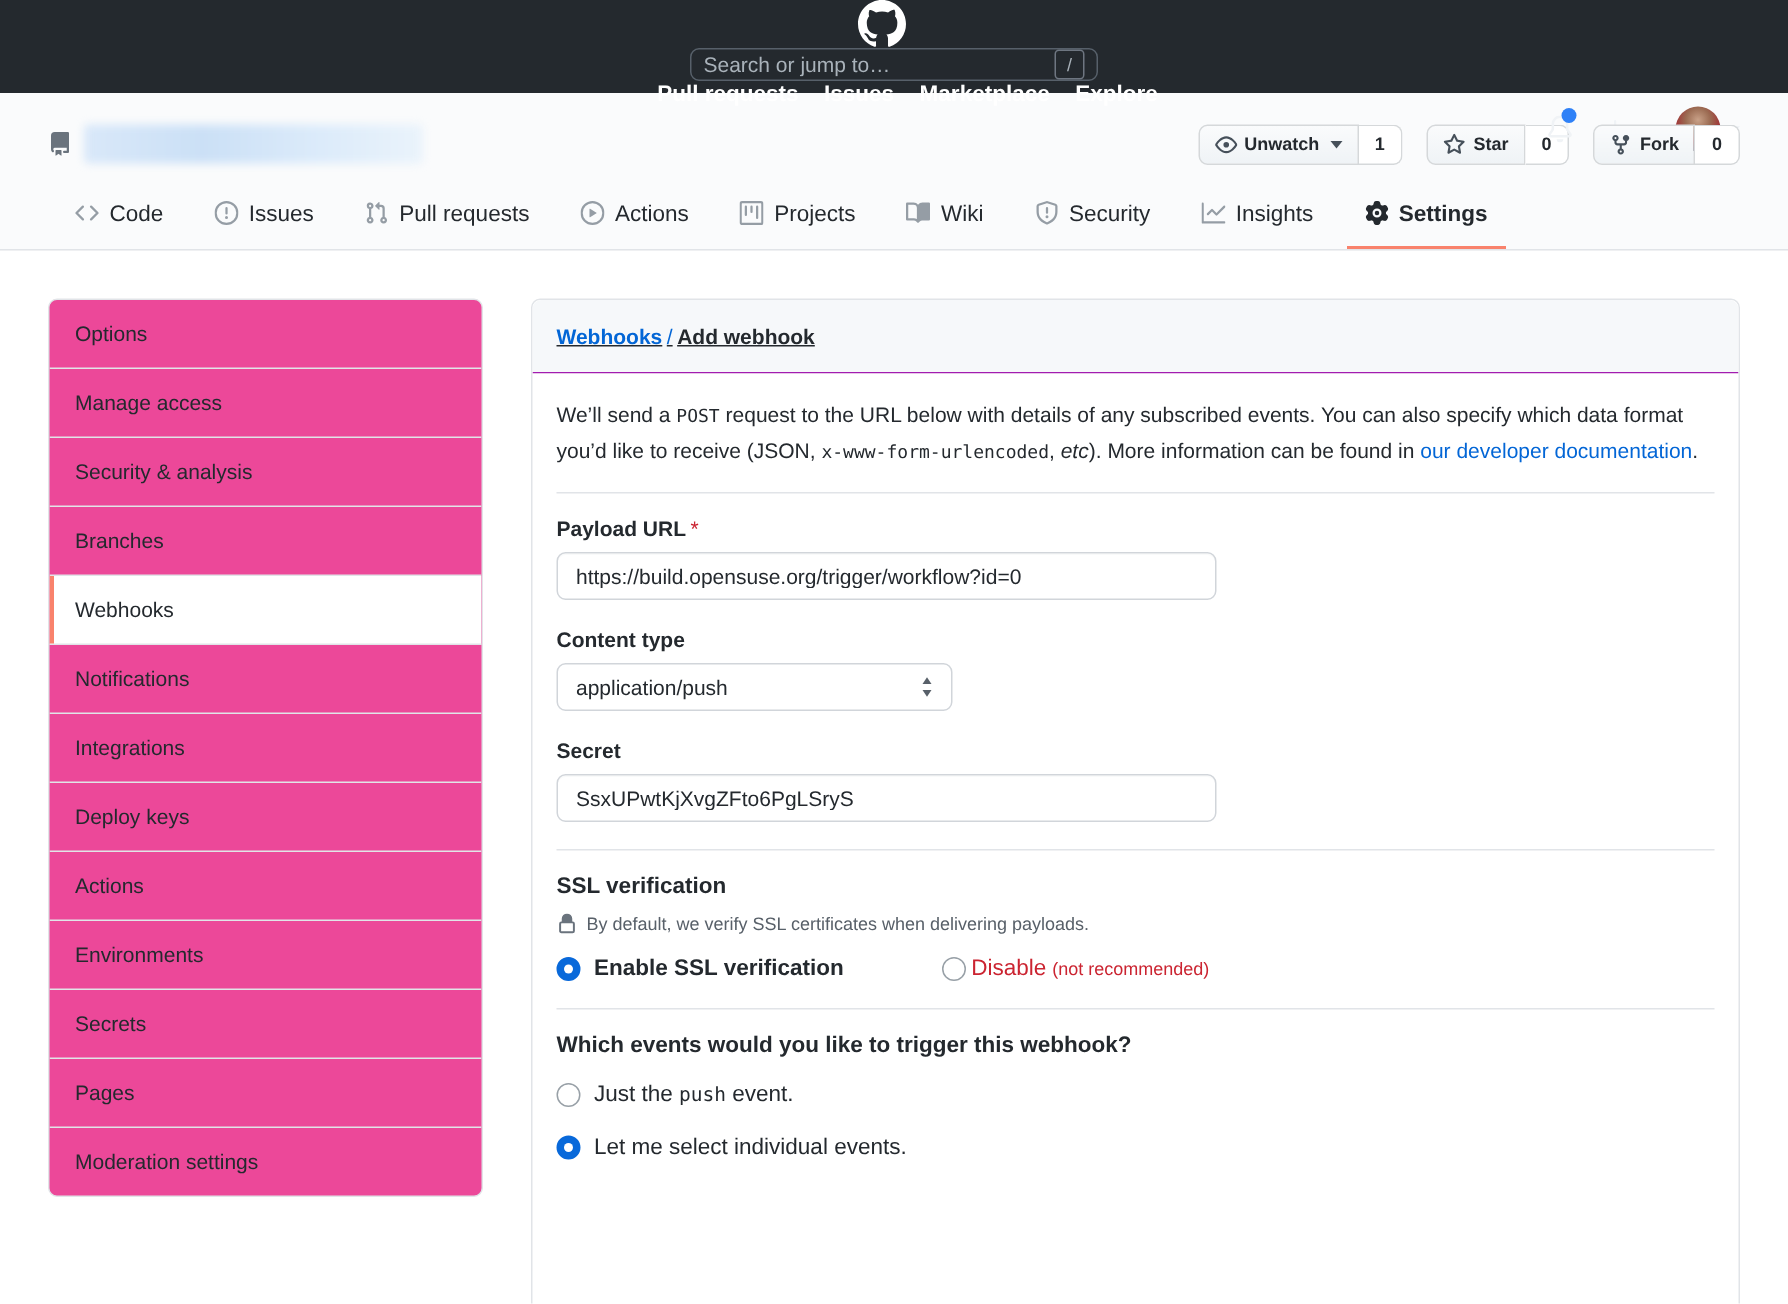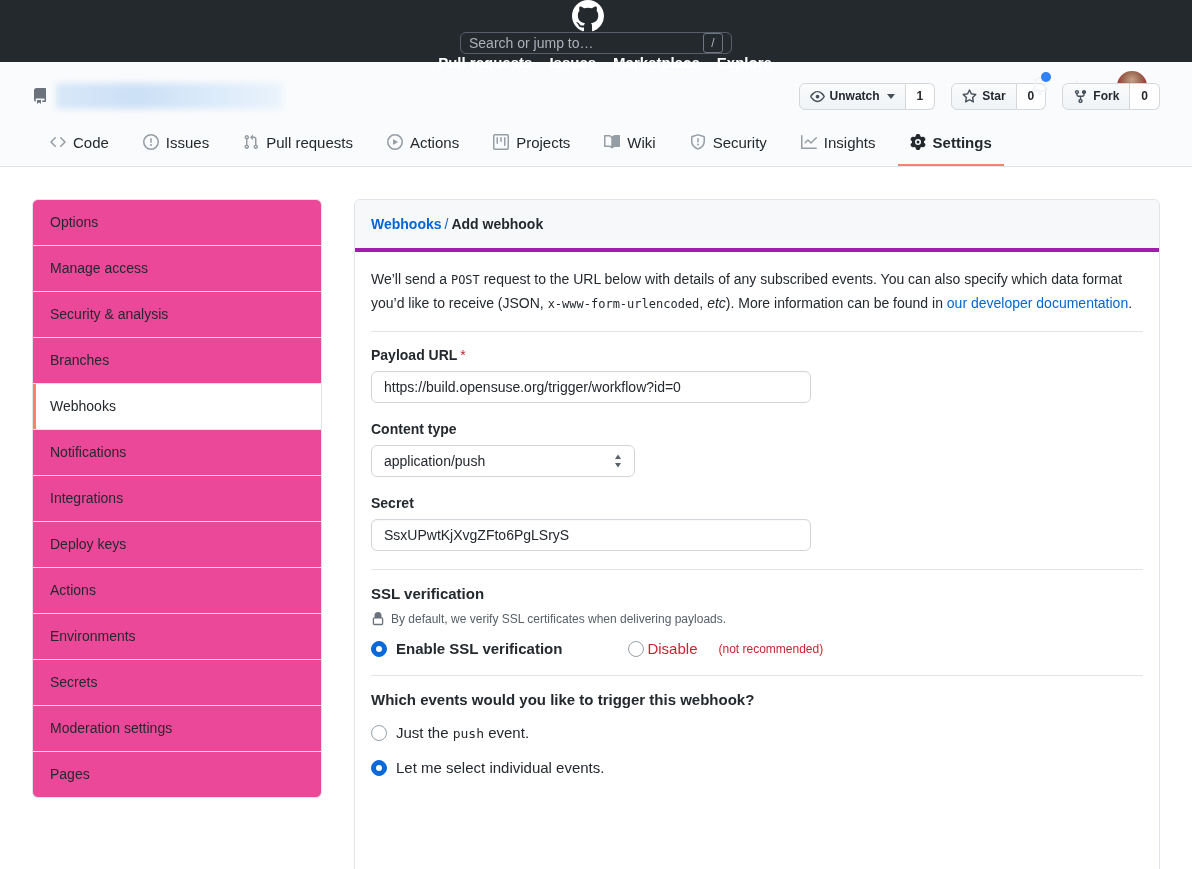--- a/index.html
+++ b/index.html
@@ -135,24 +135,24 @@
 
   
   .main-panel {
     flex: 1;
     border: 1px solid #e1e4e8; border-radius: 6px 6px 0 0;
     min-height: 700px;
     background: #fff;
   }
   .panel-header {
     background: #f6f8fa;
-    border-bottom: 4px solid #a21caf;
+    border-bottom: 1px solid #a21caf;
     border-radius: 6px 6px 0 0;
     padding: 16px;
-    font-size: 14px; font-weight: 700;
+    font-size: 14px; font-weight: 700; text-decoration: underline;
   }
   .panel-header .bc-link { color: #0366d6; cursor: pointer; text-decoration: none; }
   .panel-header .bc-sep { color: #0366d6; font-weight: 400; padding: 0 3px; }
   .panel-body { padding: 16px; }
 
   .intro { line-height: 23px; color: #24292e; }
   code, .mono { font-family: "DejaVu Sans Mono", monospace; font-size: 12px; }
   .intro .it { font-style: italic; }
   a.inline-link { color: #0366d6; text-decoration: none; cursor: pointer; }
 
@@ -188,21 +188,21 @@
     display: inline-flex; align-items: center; justify-content: center;
     flex: none; cursor: pointer;
   }
   .radio.checked { background: #0969da; border-color: #0969da; }
   .radio.checked::after {
     content: ""; width: 6px; height: 6px; border-radius: 50%; background: #fff;
   }
   .radio-label { margin-left: 9px; font-size: 15px; }
   .radio-label.bold { font-weight: 700; }
   .danger { color: #cb2431; }
-  .danger-note { font-size: 12px; margin-left: 21px; }
+  .danger-note { font-size: 12px; margin-left: 4px; }
   .opt-bold { font-weight: 700; }
   .ssl-disable { margin-left: 66px; display: flex; align-items: center; text-align: right; }
 </style>
 </head>
 <body>
 
 <div class="top-bar">
   <span class="gh-logo">
     <svg width="32" height="32" viewBox="0 0 16 16" fill="currentColor">
         <path d="M8 0C3.58 0 0 3.58 0 8c0 3.54 2.29 6.53 5.47 7.59.4.07.55-.17.55-.38 0-.19-.01-.82-.01-1.49-2.01.37-2.53-.49-2.69-.94-.09-.23-.48-.94-.82-1.13-.28-.15-.68-.52-.01-.53.63-.01 1.08.58 1.23.82.72 1.21 1.87.87 2.33.66.07-.52.28-.87.51-1.07-1.78-.2-3.64-.89-3.64-3.95 0-.87.31-1.59.82-2.15-.08-.2-.36-1.02.08-2.12 0 0 .67-.21 2.2.82.64-.18 1.32-.27 2-.27s1.36.09 2 .27c1.53-1.04 2.2-.82 2.2-.82.44 1.1.16 1.92.08 2.12.51.56.82 1.27.82 2.15 0 3.07-1.87 3.75-3.65 3.95.29.25.54.73.54 1.48 0 1.07-.01 1.93-.01 2.2 0 .21.15.46.55.38A8.01 8.01 0 0 0 16 8c0-4.42-3.58-8-8-8z"></path>
@@ -342,22 +342,22 @@
     <div class="side-item">Manage access</div>
     <div class="side-item">Security &amp; analysis</div>
     <div class="side-item">Branches</div>
     <div class="side-item active">Webhooks</div>
     <div class="side-item">Notifications</div>
     <div class="side-item">Integrations</div>
     <div class="side-item">Deploy keys</div>
     <div class="side-item">Actions</div>
     <div class="side-item">Environments</div>
     <div class="side-item">Secrets</div>
+    <div class="side-item">Pages</div>
     <div class="side-item">Moderation settings</div>
-    <div class="side-item">Pages</div>
   </div>
 
   <div class="main-panel">
     <div class="panel-header">
       <a class="bc-link">Webhooks</a><span class="bc-sep">/</span><span>Add webhook</span>
     </div>
     <div class="panel-body">
       <p class="intro"><span>We’ll send a </span><code>POST</code><span> request to the URL below with details of any subscribed events. You can also specify which data format you’d like to receive (JSON, </span><code>x-www-form-urlencoded</code><span>, </span><span class="it">etc</span><span>). More information can be found in </span><a class="inline-link">our developer documentation</a><span>.</span></p>
 
       <hr class="divider">

